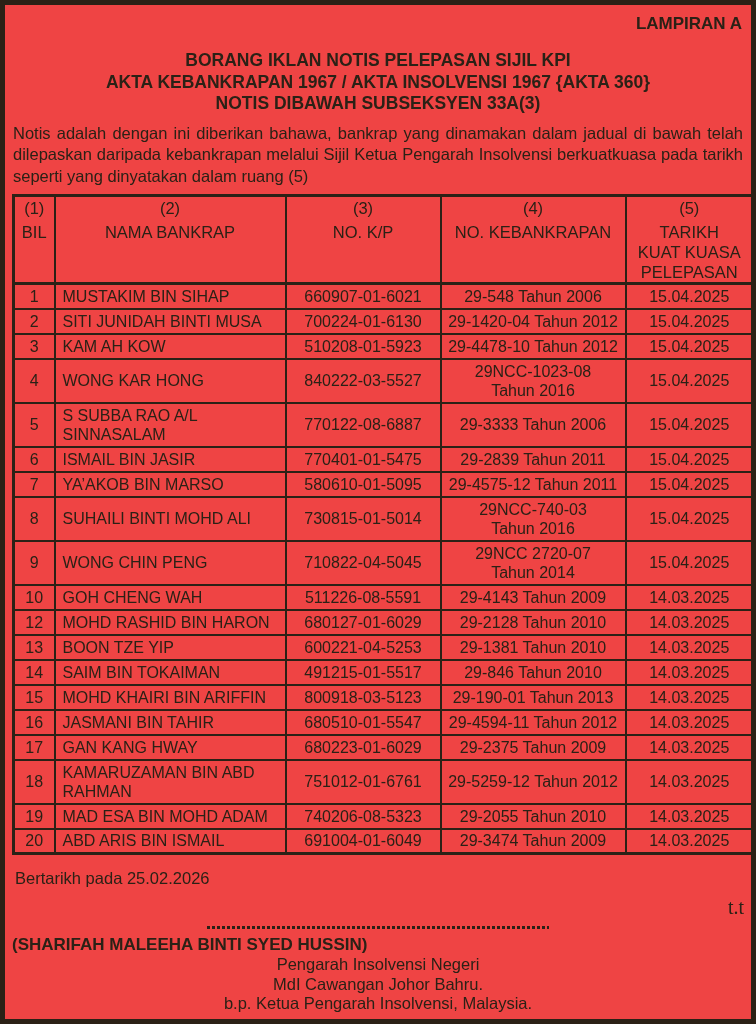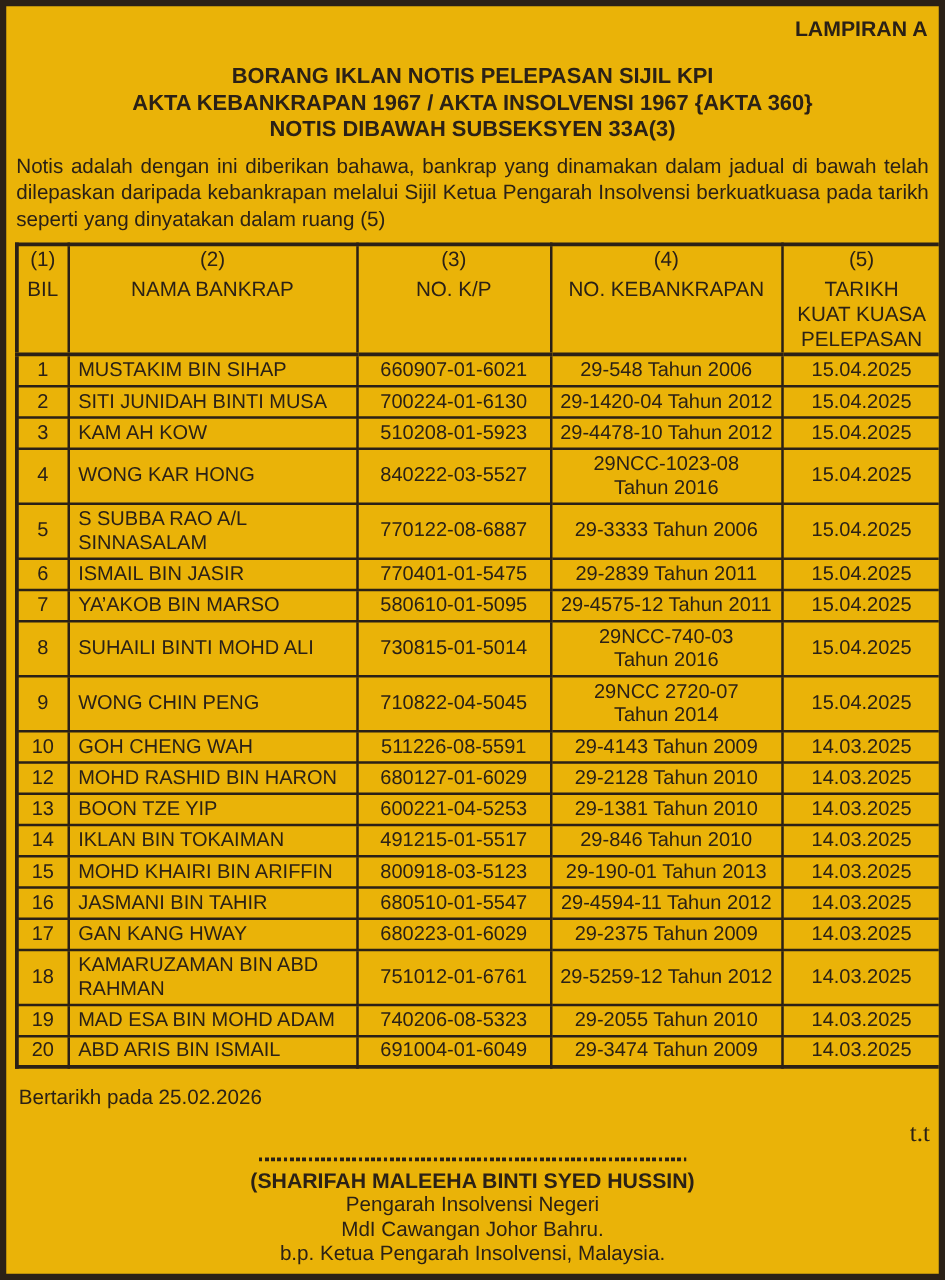--- a/index.html
+++ b/index.html
@@ -5,21 +5,21 @@
   html, body {
     margin: 0;
     padding: 0;
     background: #ffffff;
   }
   .page {
     box-sizing: border-box;
     width: 756px;
     height: 1024px;
     border: 5px solid #2b2116;
-    background: #eab308;
+    background: #ef4444;
     color: #2b2116;
     font-family: "Liberation Sans", sans-serif;
     padding: 7px 7px 0 7px;
     overflow: hidden;
   }
   .corner {
     font-weight: 700;
     font-size: 17px;
     text-align: right;
     padding: 2px 2px 0 0;
@@ -88,21 +88,20 @@
   }
   .sigline {
     width: 342px;
     height: 3px;
     margin: 7px auto 0 auto;
     background: repeating-linear-gradient(90deg, #2b2116 0 3px, transparent 3px 5px);
   }
   .signame {
     font-weight: 700;
     font-size: 17px;
-    text-align: center;
     margin-top: 6px;
   }
   .sigrole {
     font-size: 16.5px;
     line-height: 19.5px;
     text-align: center;
   }
 </style>
 </head>
 <body>
@@ -237,21 +236,21 @@
       </tr>
       <tr class="r-s">
         <td>13</td>
         <td class="c-nama">BOON TZE YIP</td>
         <td>600221-04-5253</td>
         <td class="c-keb">29-1381 Tahun 2010</td>
         <td>14.03.2025</td>
       </tr>
       <tr class="r-s">
         <td>14</td>
-        <td class="c-nama">IKLAN BIN TOKAIMAN</td>
+        <td class="c-nama">SAIM BIN TOKAIMAN</td>
         <td>491215-01-5517</td>
         <td class="c-keb">29-846 Tahun 2010</td>
         <td>14.03.2025</td>
       </tr>
       <tr class="r-s">
         <td>15</td>
         <td class="c-nama">MOHD KHAIRI BIN ARIFFIN</td>
         <td>800918-03-5123</td>
         <td class="c-keb">29-190-01 Tahun 2013</td>
         <td>14.03.2025</td>

